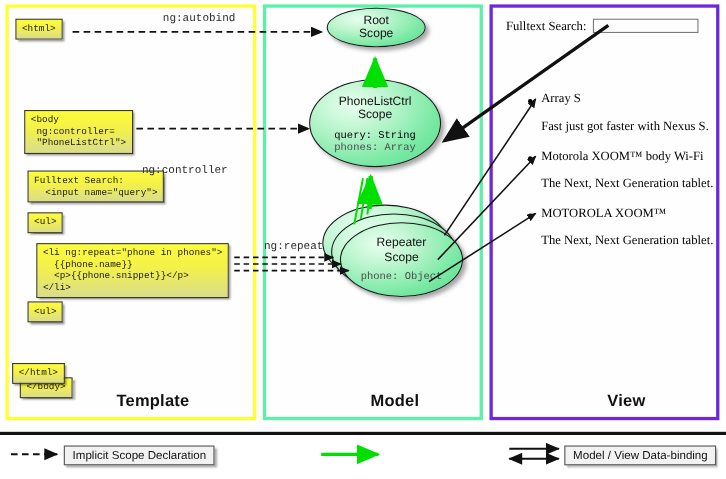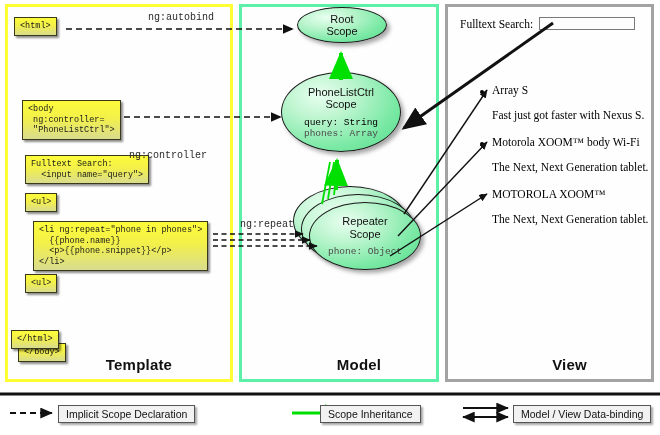--- a/index.html
+++ b/index.html
@@ -9,21 +9,21 @@
     font-family:"Liberation Sans",sans-serif;
     overflow:hidden;
     position:relative;
   }
   #stage{position:absolute;left:0;top:0;width:660px;height:435px;}
 
   
   .col{position:absolute;background:#fefefe;box-sizing:border-box;}
   #col-template{left:5px;top:4px;width:228px;height:378px;border:3px solid #ffff33;}
   #col-model{left:239px;top:4px;width:200px;height:378px;border:3px solid #5cf0a8;}
-  #col-view{left:445px;top:4px;width:209px;height:378px;border:3px solid #a3a3a3;}
+  #col-view{left:445px;top:4px;width:209px;height:378px;border:3px solid #6d28d9;}
 
   .col-label{
     position:absolute;bottom:6px;left:0;width:100%;
     text-align:center;font-size:15px;font-weight:bold;color:#111;
     font-family:"Liberation Sans",sans-serif;letter-spacing:.2px;padding-left:20px;
   }
 
   
   .ybox{
     position:absolute;box-sizing:border-box;
@@ -219,17 +219,16 @@
         <marker id="ahB2s" markerWidth="8" markerHeight="8" refX="0.5" refY="3" orient="auto">
           <path d="M7,0 L0,3 L7,6 z" fill="#111"></path>
         </marker>
         <marker id="ahG2" markerWidth="8" markerHeight="8" refX="6.5" refY="3" orient="auto">
           <path d="M0,0 L7,3 L0,6 z" fill="#00e000"></path>
         </marker>
       </defs>
     </svg>
 
     <div class="lg-box" style="left:58px;top:13px;text-align:right;">Implicit Scope Declaration</div>
-    <div class="lg-box" style="left:320px;top:13px;">Scope Inheritance</div>
     <div class="lg-box" style="left:513px;top:13px;">Model / View Data-binding</div>
   </div>
 
 </div>
 
 </body></html>

